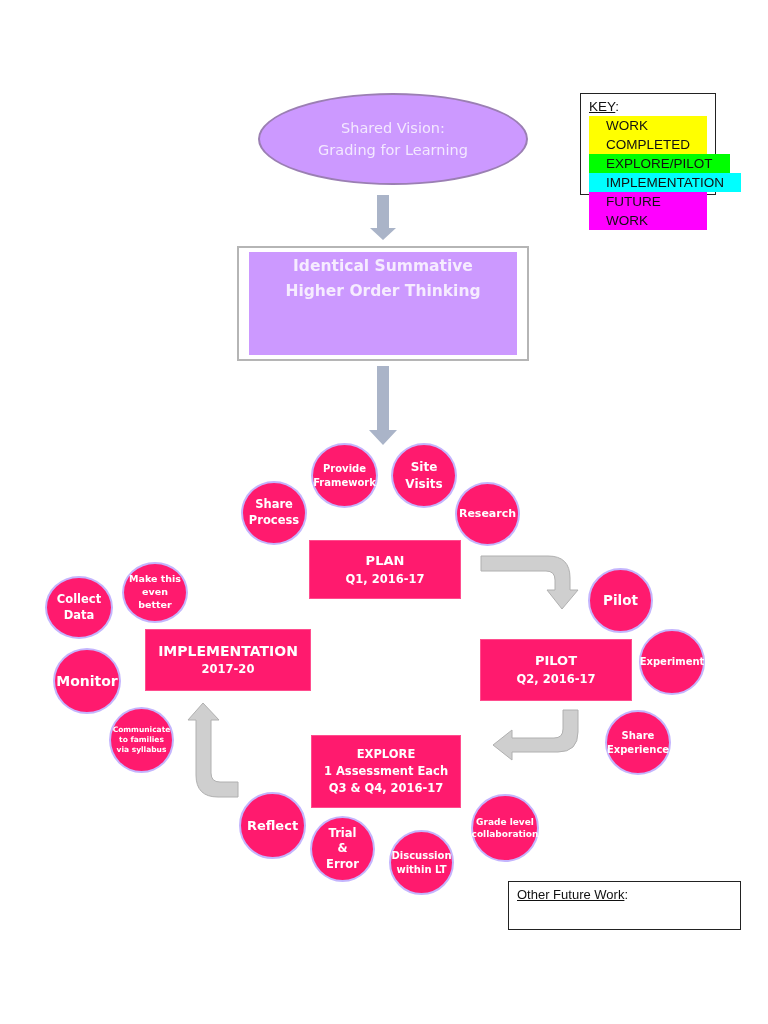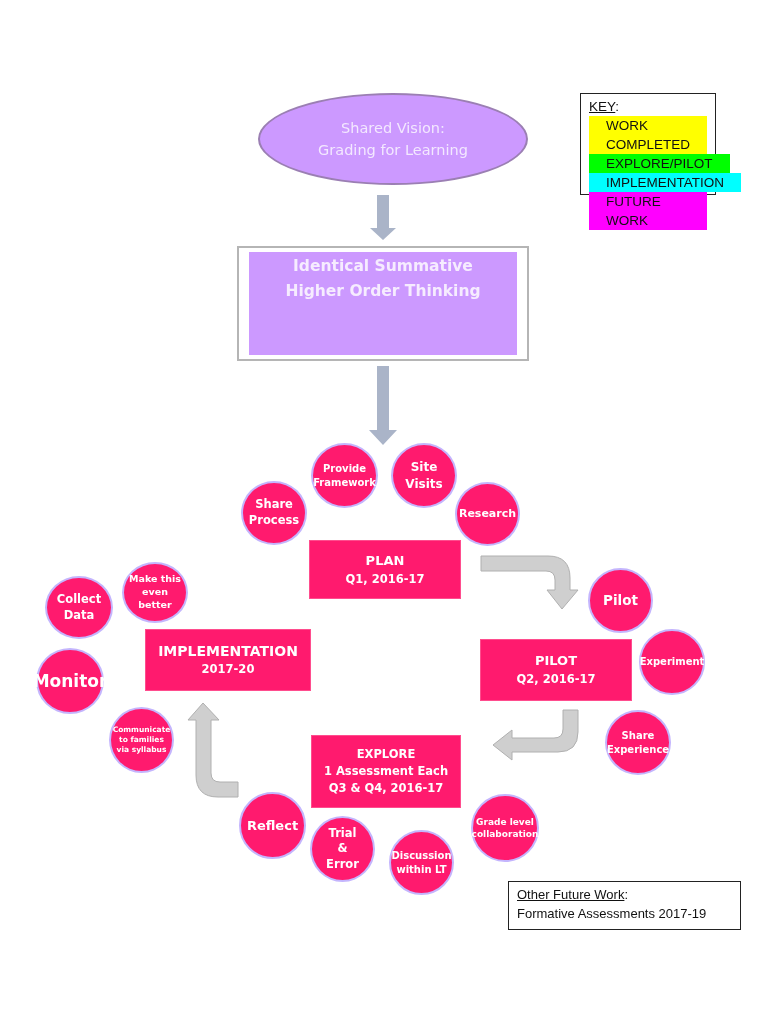--- a/index.html
+++ b/index.html
@@ -117,20 +117,19 @@
 <div class="abs circle" style="left:588px;top:568px;width:65px;height:65px;font-size:13.5px;">Pilot</div>
 <div class="abs circle" style="left:639px;top:629px;width:66px;height:66px;font-size:10px;">Experiment</div>
 <div class="abs circle" style="left:605px;top:710px;width:66px;height:65px;font-size:10px;padding:0 4px;">Share Experience</div>
 
 <div class="abs circle" style="left:471px;top:794px;width:68px;height:68px;font-size:9px;padding:0 3px;">Grade level collaboration</div>
 <div class="abs circle" style="left:389px;top:830px;width:65px;height:65px;font-size:10px;padding:0 4px;">Discussion within LT</div>
 <div class="abs circle" style="left:310px;top:816px;width:65px;height:66px;font-size:11.5px;padding:0 14px;">Trial &amp; Error</div>
 <div class="abs circle" style="left:239px;top:792px;width:67px;height:67px;font-size:13px;">Reflect</div>
 
 <div class="abs circle" style="left:109px;top:707px;width:65px;height:66px;font-size:7.5px;padding:0 4px;">Communicate to families via syllabus</div>
-<div class="abs circle" style="left:36px;top:648px;width:68px;height:66px;font-size:17px;">Monitor</div>
+<div class="abs circle" style="left:53px;top:648px;width:68px;height:66px;font-size:14px;">Monitor</div>
 <div class="abs circle" style="left:45px;top:576px;width:68px;height:63px;font-size:11.5px;padding:0 14px;">Collect Data</div>
 <div class="abs circle" style="left:122px;top:562px;width:66px;height:61px;font-size:9.5px;padding:0 2px;">Make this even better</div>
 
 <div class="abs note">
   <div><span class="u">Other Future Work</span>:</div>
-  <div>Formative Assessments 2017-19</div>
 </div>
 
 </body></html>

